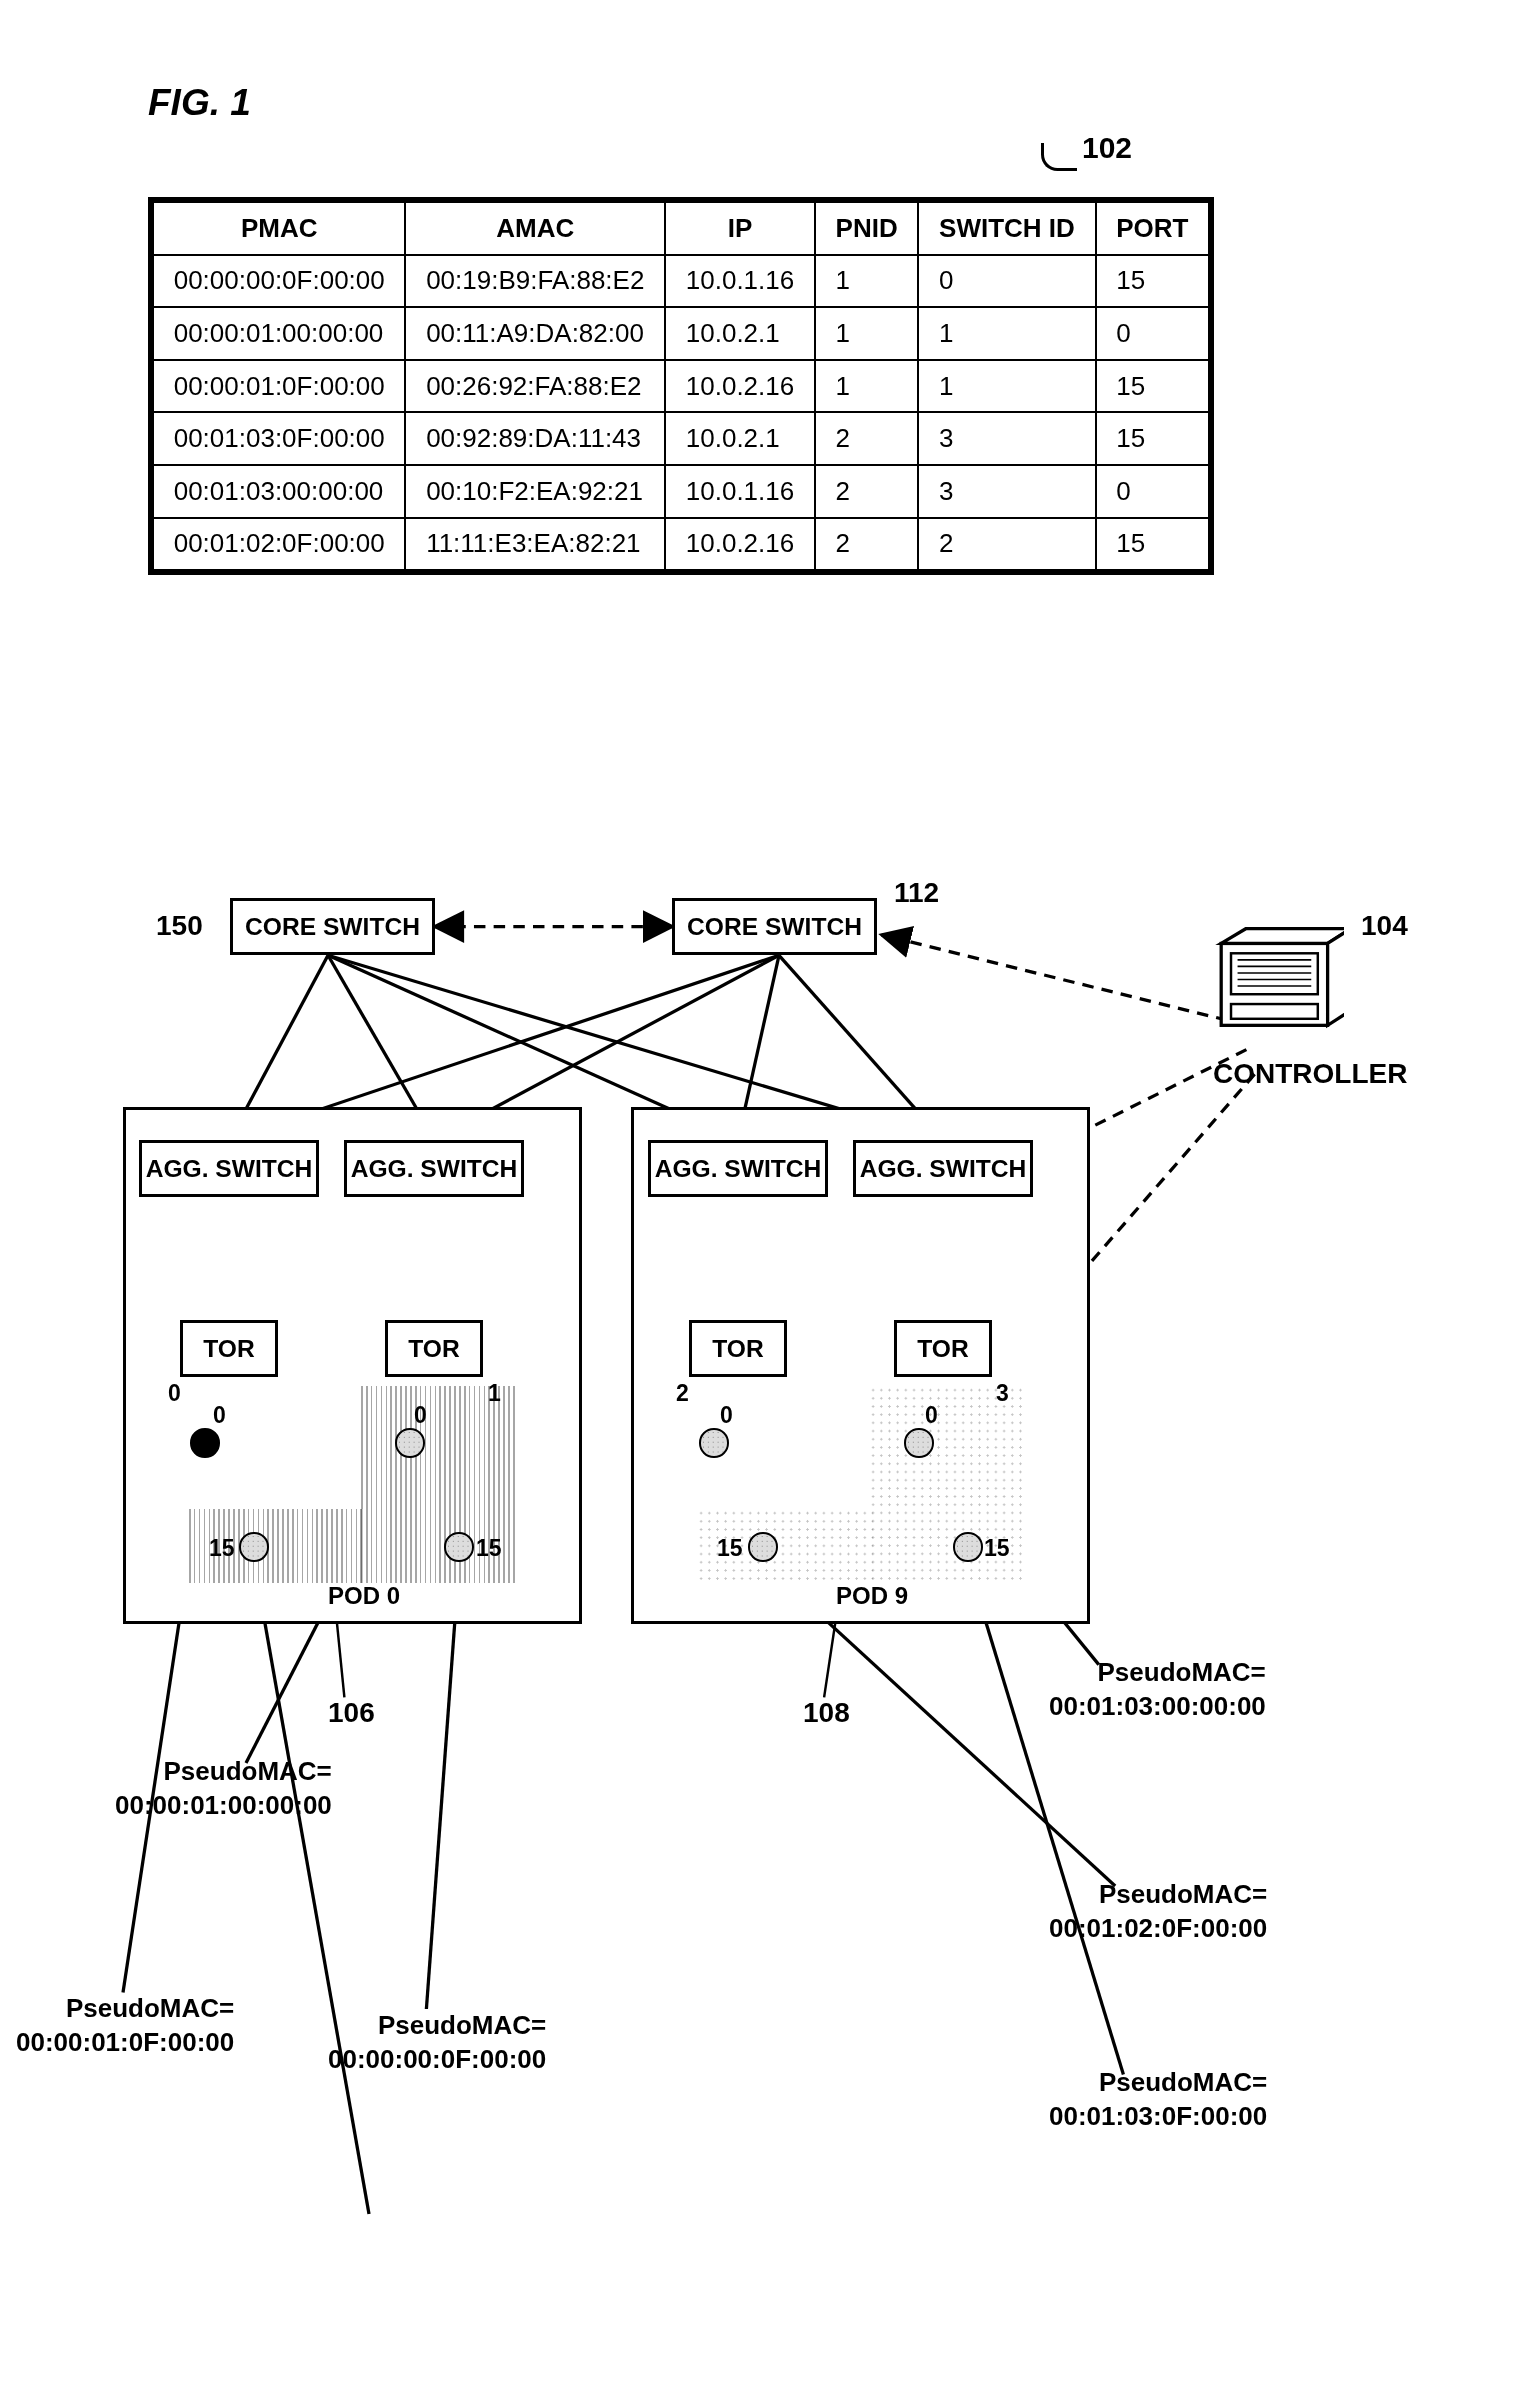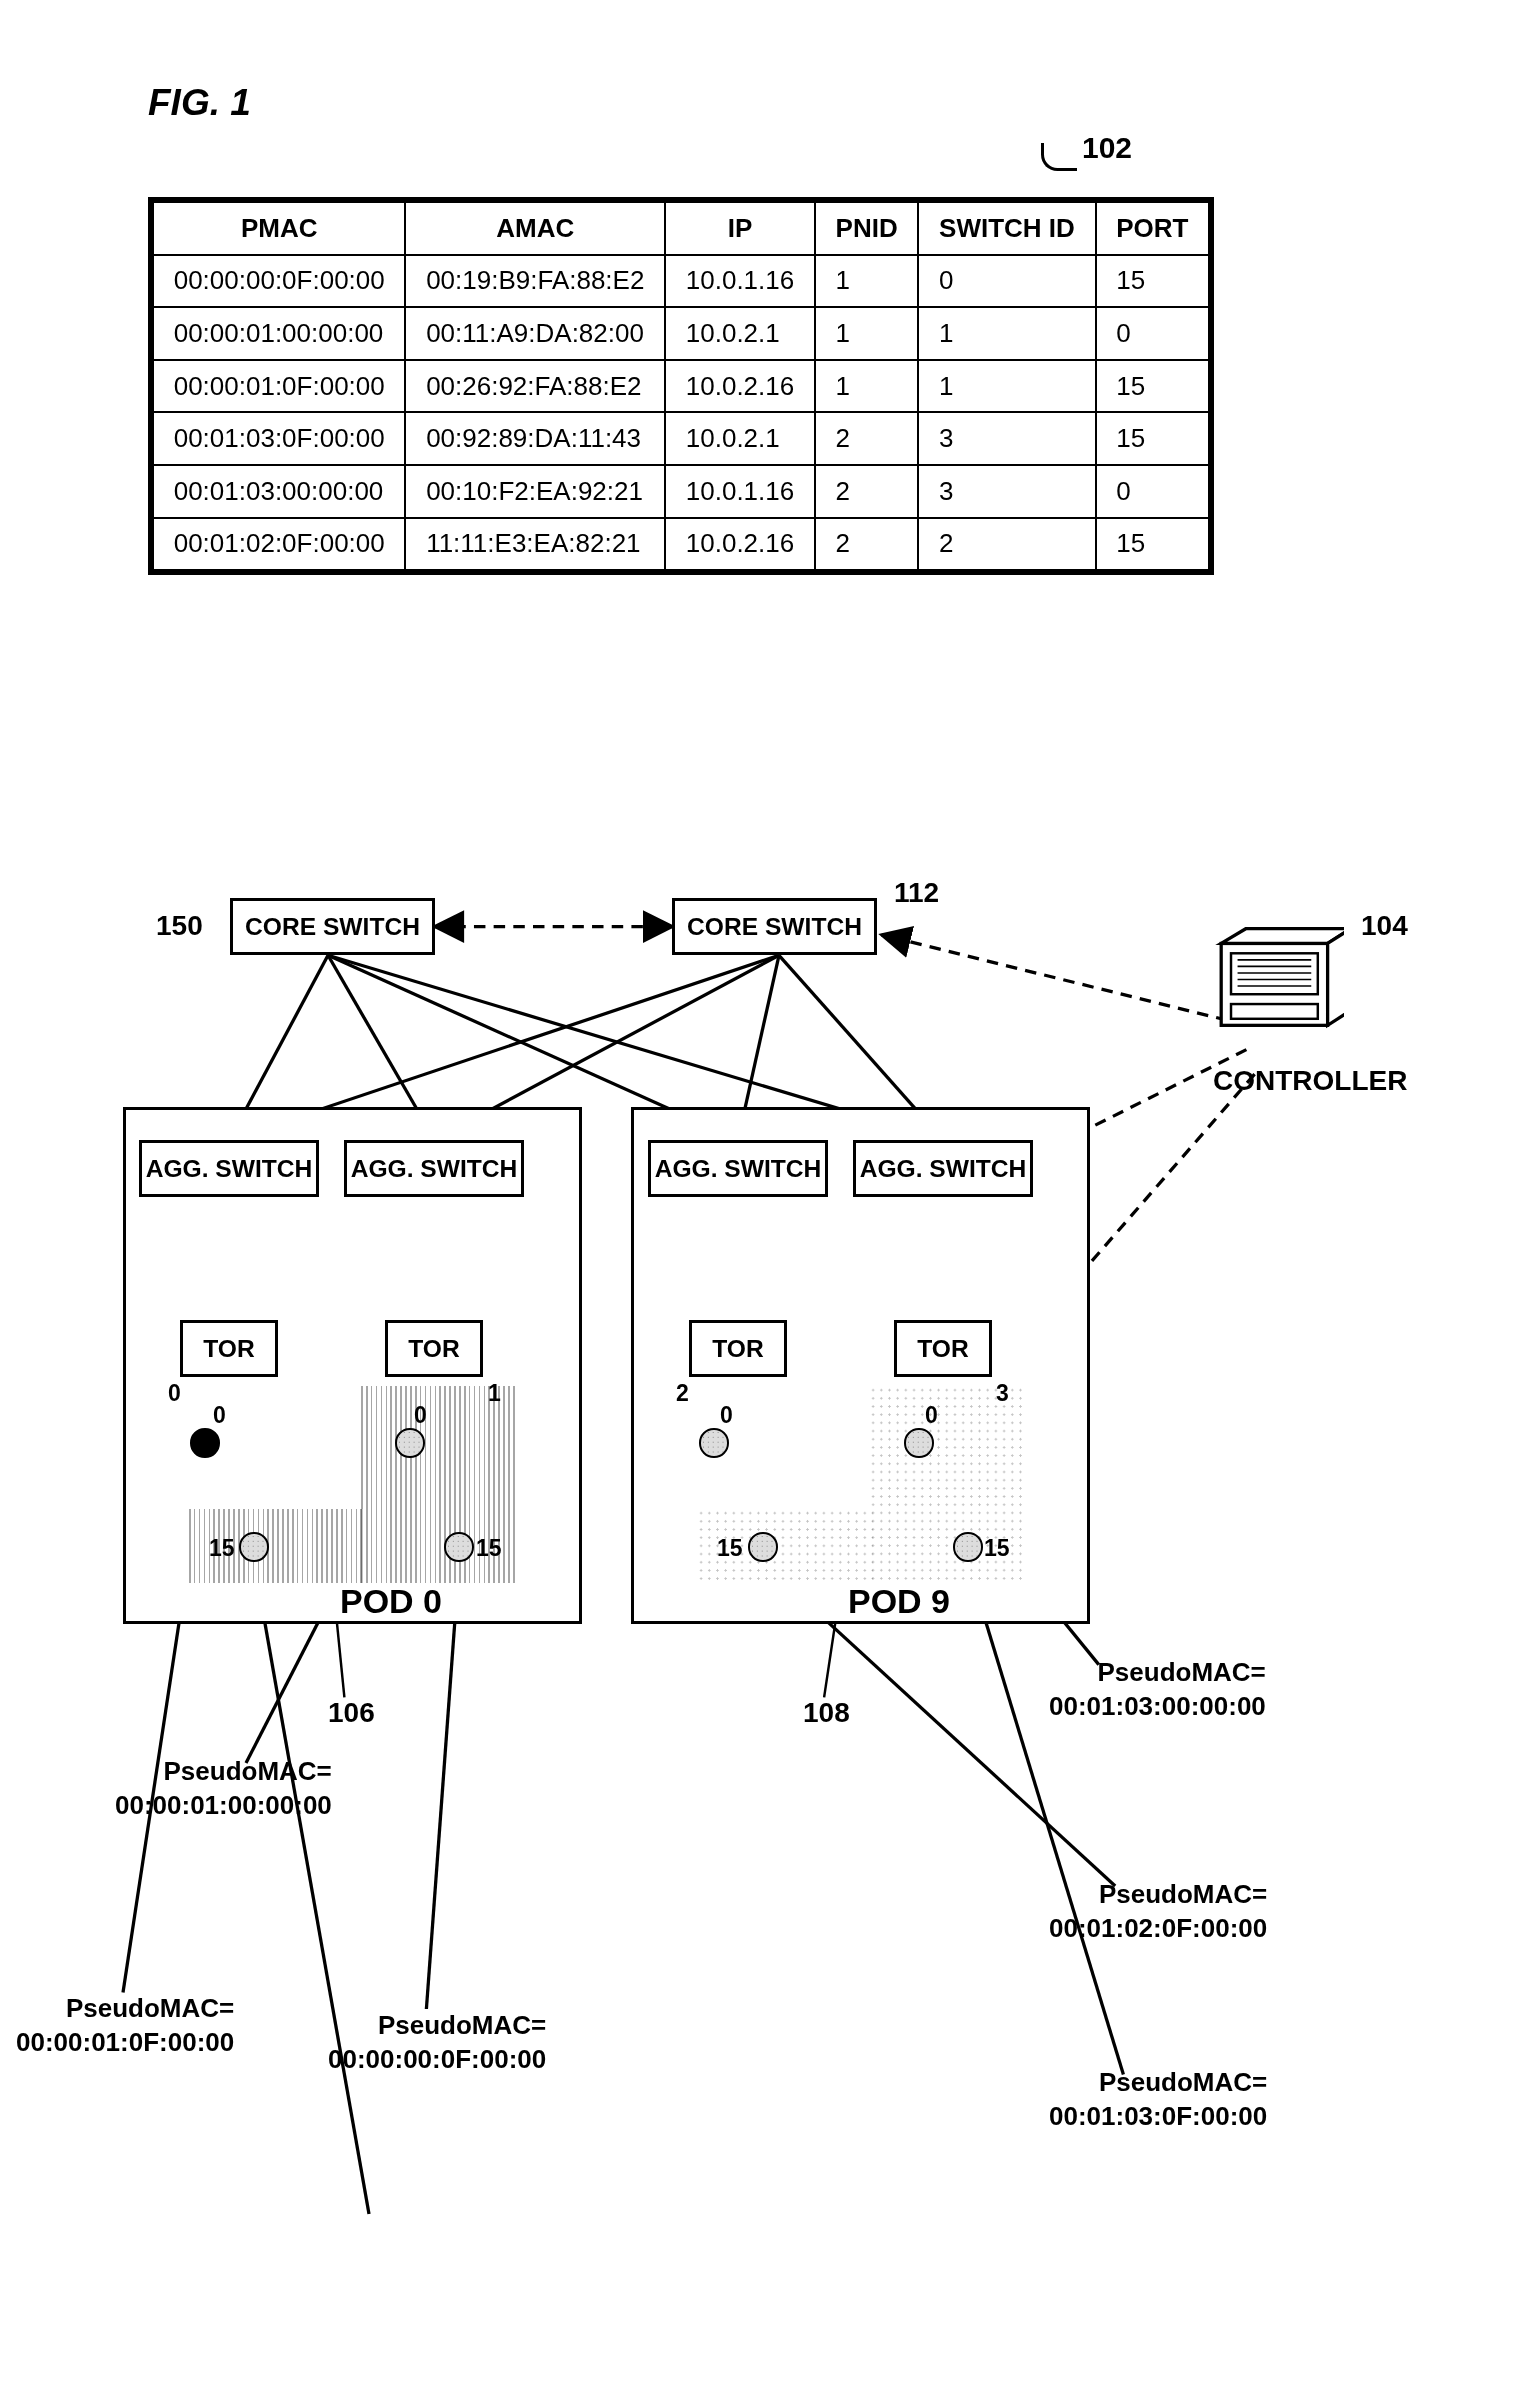--- a/index.html
+++ b/index.html
@@ -10,23 +10,23 @@
 .table-container { position: absolute; top: 197px; left: 148px; border: 4.9px solid #000; background: #fff; }
 table { border-collapse: collapse; }
 th, td { border: 2.5px solid #000; padding: 9.8px 19.7px; font-size: 26px; text-align: left; }
 th { font-weight: bold; text-align: center; }
 .topology { position: absolute; top: 861px; left: 82px; width: 1353px; height: 1476px; }
 .node-box { position: absolute; background: #fff; border: 3.3px solid #000; font-size: 24.6px; font-weight: bold; text-align: center; display: flex; align-items: center; justify-content: center; }
 .core-switch { width: 205px; height: 57px; }
 .agg-switch { width: 180px; height: 57px; }
 .tor-box { width: 98px; height: 57px; }
 .pod-box { position: absolute; border: 3.3px solid #000; background: #fff; }
-.pod-label { position: absolute; font-size: 34px; font-weight: bold; margin-left: 12px; }
+.pod-label { position: absolute; font-size: 24px; font-weight: bold; }
 .controller-box { position: absolute; }
-.controller-label { font-size: 28px; font-weight: bold; text-align: left; margin-top: 12px; }
+.controller-label { font-size: 28px; font-weight: bold; text-align: left; margin-top: 5px; }
 .host-dot { position: absolute; width: 29.5px; height: 29.5px; border-radius: 50%; border: 2.5px solid #000; }
 .dot-black { background: #000; }
 .dot-dotted { background: radial-gradient(circle, #888 25%, #ddd 26%); background-size: 4.9px 4.9px; }
 .callout { position: absolute; font-size: 26px; font-weight: bold; text-align: right; line-height: 1.3; }
 .ref-num { position: absolute; font-size: 28px; font-weight: bold; }
 .port-num { position: absolute; font-size: 23px; font-weight: bold; }
 svg.lines { position: absolute; top: 0; left: 0; width: 100%; height: 100%; pointer-events: none; }
 .striped-bg { position: absolute; background: repeating-linear-gradient(90deg, #000 0, #000 1.6px, #fff 1.6px, #fff 4.9px); opacity: 0.35; }
 .shaded-bg { position: absolute; background: radial-gradient(#555 18%, transparent 18%); background-size: 8.2px 8.2px; opacity: 0.35; }
 </style>

